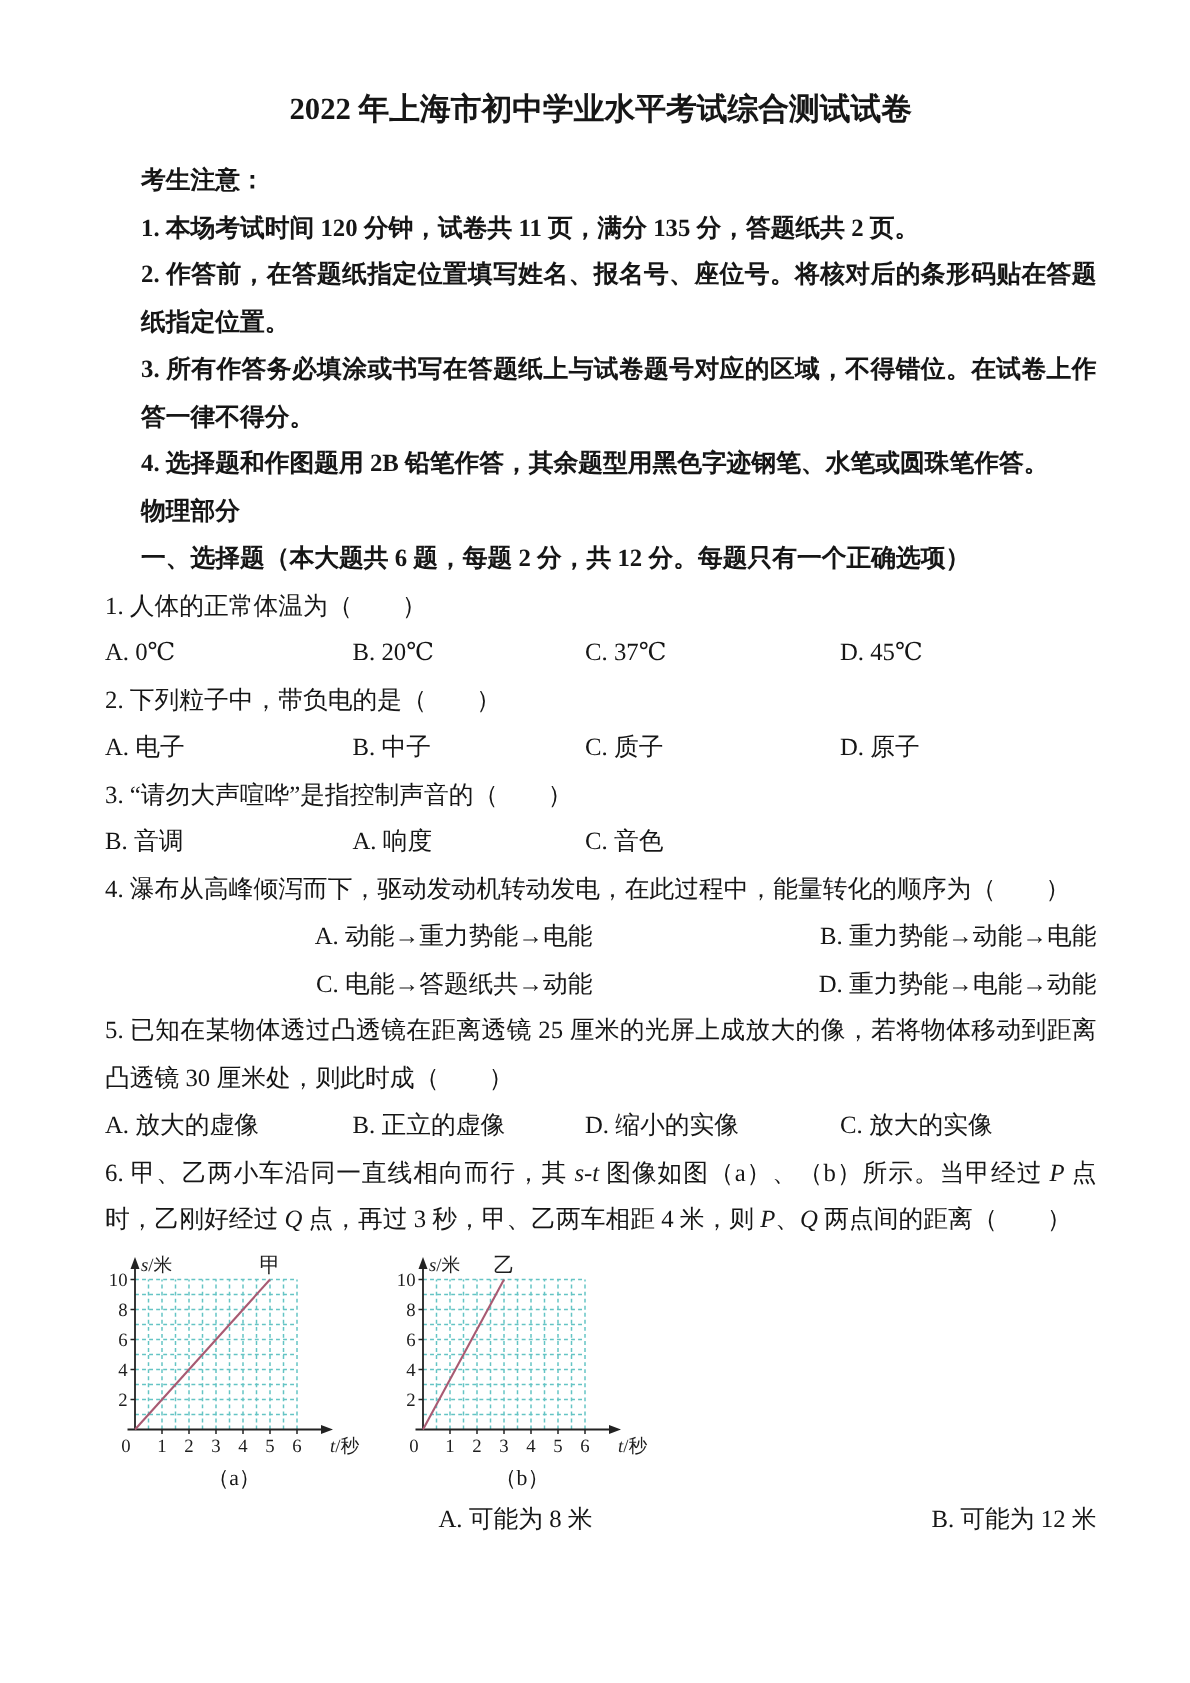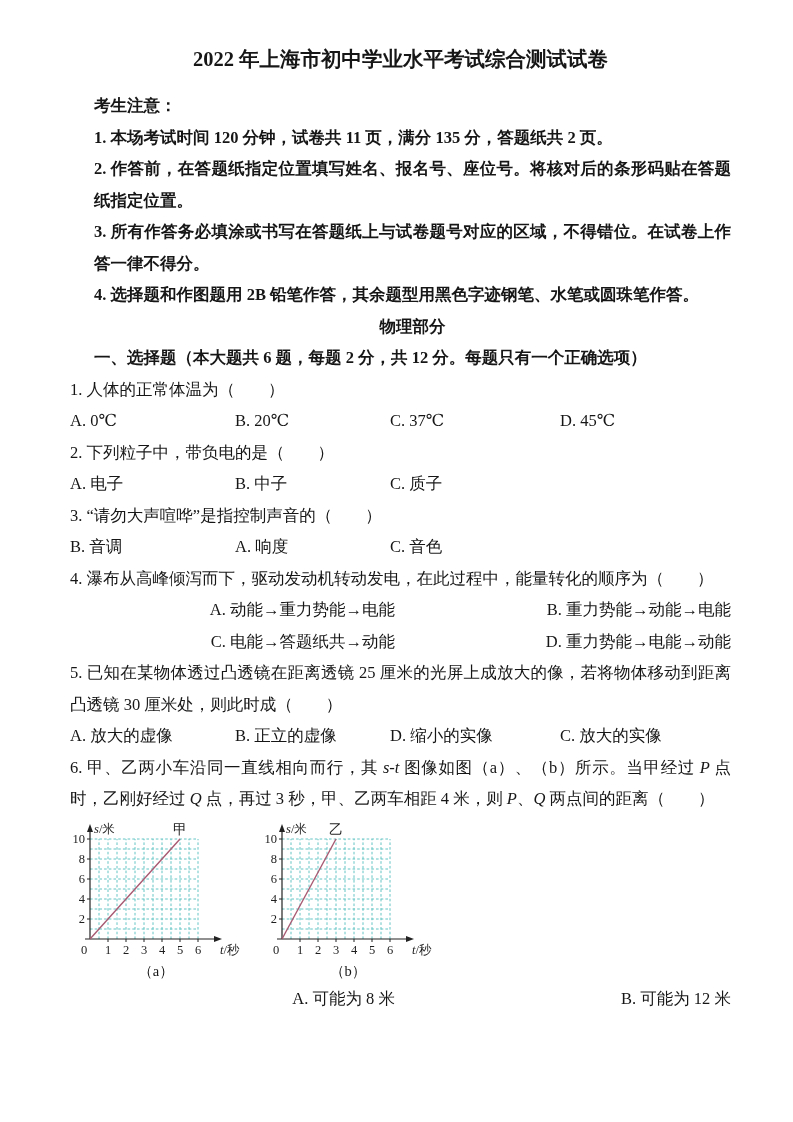--- a/index.html
+++ b/index.html
@@ -3,30 +3,30 @@
 <meta charset="utf-8">
 <style>
   * { box-sizing: border-box; }
   html, body { margin: 0; padding: 0; }
   body {
     width: 793px; height: 1122px;
     background: #ffffff; color: #161616;
     font-family: "Liberation Serif", "DejaVu Serif", serif;
     overflow: hidden;
   }
-  .page { width: 793px; height: 1122px; padding: 44px 62px 0 70px; }
+  .page { width: 793px; height: 1122px; padding: 58px 62px 0 70px; }
   .title {
     text-align: center; font-weight: 700; font-size: 20.5px;
     margin: 0 0 16px 0; line-height: 30px;
   }
   p { margin: 0; }
   .line { font-size: 16.5px; line-height: 31.5px; }
   .just { text-align: justify; }
   .b { font-weight: 700; margin-left: 24px; }
-  .center { text-align: center; }
+  .center { text-align: left; }
   .opts4 {
     display: grid; grid-template-columns: 165px 155px 170px 1fr;
     font-size: 16.5px; line-height: 31.5px;
   }
   .opts2 {
     display: grid; grid-template-columns: 325px 1fr;
     font-size: 16.5px; line-height: 31.5px; text-align: right;
   }
   .charts { display: flex; margin: 6px 0 2px -10px; }
   figure { margin: 0; width: 192px; }
@@ -60,20 +60,21 @@
     <span>B. 20℃</span>
     <span>C. 37℃</span>
     <span>D. 45℃</span>
   </div>
 
   <p class="line">2. 下列粒子中，带负电的是（　　）</p>
   <div class="opts4">
     <span>A. 电子</span>
     <span>B. 中子</span>
     <span>C. 质子</span>
+    <span>D. 原子</span>
   </div>
 
   <p class="line">3. “请勿大声喧哗”是指控制声音的（　　）</p>
   <div class="opts4">
     <span>B. 音调</span>
     <span>A. 响度</span>
     <span>C. 音色</span>
   </div>
 
   <p class="line just">4. 瀑布从高峰倾泻而下，驱动发动机转动发电，在此过程中，能量转化的顺序为（　　）</p>

